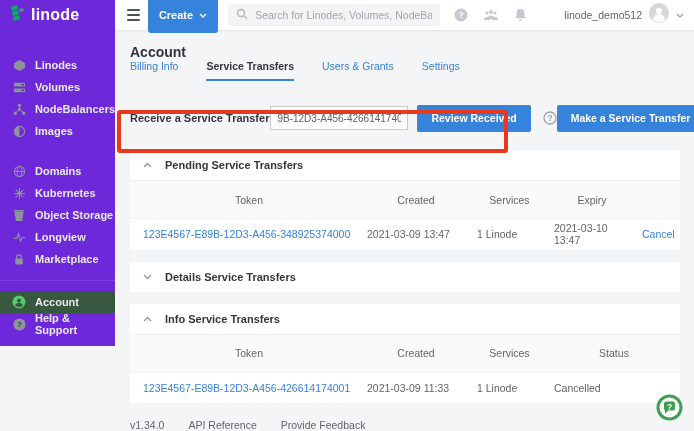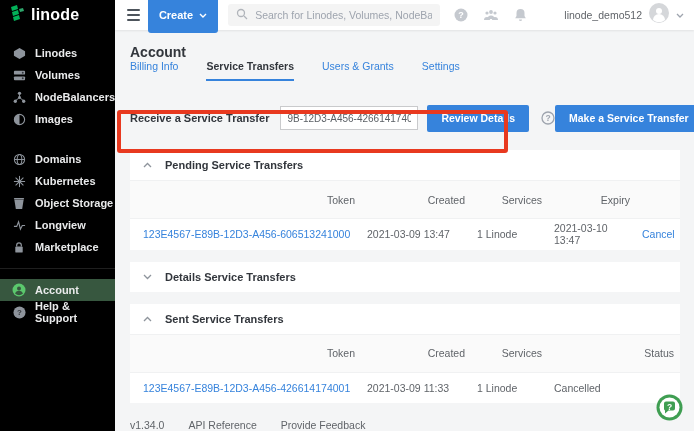--- a/index.html
+++ b/index.html
@@ -6,26 +6,26 @@
   html,body { width:694px; height:431px; }
   body {
     font-family:"Liberation Sans", sans-serif;
     background:#f4f5f6;
     position:relative;
     overflow:hidden;
     color:#32363c;
   }
   
   .sidebar {
-    position:absolute; left:0; top:0; width:115px; height:431px;
-    background:#000000; z-index:3; color:#e9eaeb;
+    position:absolute; left:0; top:0; width:115px; height:346px;
+    background:#6d28d9; z-index:3; color:#e9eaeb;
   }
   .logo-row { height:30px; display:flex; align-items:center; gap:6px; padding-left:10px; }
   .logo-text { color:#fff; font-size:16px; font-weight:700; letter-spacing:.2px; }
-  .nav-group { margin-top:12px; }
+  .nav-group { margin-top:24px; }
   .nav-item {
     height:22px; display:flex; align-items:center; gap:9px;
     padding-left:12px; font-size:11px; font-weight:600; cursor:pointer;
   }
   .nav-item .nicon { width:14px; height:14px; display:flex; align-items:center; justify-content:center; flex:0 0 14px; }
   .nav-item.active { background:#37573f; }
   .nav-divider { height:1px; background:rgba(255,255,255,0.12); margin:10px 0 10px 0; }
   
   .topbar {
     position:absolute; left:115px; top:0; right:0; height:30px;
@@ -56,21 +56,21 @@
   .userchip { display:flex; align-items:center; gap:7px; margin-left:14px; cursor:pointer; }
   .username { font-size:10.5px; color:#606469;margin-left:23px; }
   
   .main { position:absolute; left:115px; top:30px; right:0; bottom:0; padding:0 14px 0 15px; }
   .page-title { margin-top:14px; font-size:14px; font-weight:700; color:#32363c; }
   .tabs { display:flex; gap:28px; font-size:10.5px; }
   .tab { color:#3683dc; padding-bottom:7px; cursor:pointer; }
   .tab.active { color:#32363c; font-weight:700; border-bottom:2px solid #3683dc; }
   
   .transfer-row { margin-top:17px; height:40px; display:flex; align-items:center; }
-  .transfer-label { font-size:11px; font-weight:700; color:#32363c; margin-right:11px; white-space:nowrap; }
+  .transfer-label { font-size:11px; font-weight:700; color:#32363c; margin-right:1px; white-space:nowrap; }
   .token-input {
     width:138px; height:24px; border:1px solid #c9cacc; border-radius:0;
     padding:0 6px; font-size:10px; color:#5a5f64; background:#fff;
     font-family:"Liberation Sans", sans-serif; outline:none;
   }
   .btn-blue {
     background:#3683dc; color:#fff; border:none; border-radius:2px;
     height:27px; padding:0 14px; font-size:10.5px; font-weight:700; cursor:pointer;
     font-family:"Liberation Sans", sans-serif; white-space:nowrap;
   }
@@ -83,21 +83,21 @@
     border:4px solid #e8391f; border-radius:3px; z-index:6; pointer-events:none;
   }
   
   .panel { background:#fff; margin-top:12px; }
   .panel:first-of-type { margin-top:12px; }
   .panel-head { display:flex; align-items:center; gap:13px; padding:9px 13px; cursor:pointer; }
   .panel-title { font-size:11px; font-weight:700; color:#32363c; }
   table { width:100%; border-collapse:collapse; font-size:10.5px; table-layout:fixed; }
   thead tr { background:#fafafa; }
   th {
-    text-align:right; font-weight:400; color:#606469; height:38px;
+    text-align:center; font-weight:400; color:#606469; height:38px;
     border-top:1px solid #f0f1f2; padding:0 6px;
   }
   td { height:31px; border-top:1px solid #f0f1f2; padding:0 6px; color:#606469; }
   th:first-child, td:first-child { padding-left:13px; }
   .col-token { width:42%; } .col-created { width:20%; } .col-services { width:14%; }
   .col-expiry { width:16%; } .col-action { width:8%; } .col-status { width:24%; }
   a.blue-link { color:#3683dc; text-decoration:none; cursor:pointer; }
   td.right, th.right { text-align:center; padding-right:13px; }
   
   .footer { margin-top:16px; display:flex; align-items:flex-start; gap:24px; font-size:10.5px; color:#606469; }
@@ -321,21 +321,21 @@
   <div class="tabs">
     <div class="tab">Billing Info</div>
     <div class="tab active">Service Transfers</div>
     <div class="tab">Users &amp; Grants</div>
     <div class="tab">Settings</div>
   </div>
 
   <div class="transfer-row">
     <span class="transfer-label">Receive a Service Transfer</span>
     <input class="token-input" type="text" value="9B-12D3-A456-426614174000" style="">
-    <button class="btn-blue review-btn">Review Details</button>
+    <button class="btn-blue review-btn">Review Received</button>
     <span class="qmark">
       <svg width="14" height="14" viewBox="0 0 14 14">
           <circle cx="7" cy="7" r="6" fill="none" stroke="#9ea4ae" stroke-width="1.3"></circle>
           <text x="7" y="10" font-size="8.5" font-weight="bold" fill="#9ea4ae" text-anchor="middle" font-family="Liberation Sans, sans-serif">?</text>
         </svg>
     </span>
     <span class="spacer"></span>
     <button class="btn-blue">Make a Service Transfer</button>
   </div>
 
@@ -351,21 +351,21 @@
         <tr>
           <th class="col-token">Token</th>
           <th class="col-created">Created</th>
           <th class="col-services">Services</th>
           <th class="col-expiry">Expiry</th>
           <th class="col-action"></th>
         </tr>
       </thead>
       <tbody>
         <tr>
-          <td><a class="blue-link">123E4567-E89B-12D3-A456-606513241000</a></td>
+          <td><a class="blue-link">123E4567-E89B-12D3-A456-348925374000</a></td>
           <td>2021-03-09 13:47</td>
           <td>1 Linode</td>
           <td>2021-03-10 13:47</td>
           <td class="right"><a class="blue-link">Cancel</a></td>
         </tr>
       </tbody>
     </table>
   </div>
 
   <div class="panel">
@@ -375,21 +375,21 @@
         </svg>
       <span class="panel-title">Details Service Transfers</span>
     </div>
   </div>
 
   <div class="panel">
     <div class="panel-head">
       <svg width="9" height="6" viewBox="0 0 9 6">
           <path d="M1 5l3.5-3.5L8 5" stroke="#8e949c" stroke-width="1.3" fill="none"></path>
         </svg>
-      <span class="panel-title">Sent Service Transfers</span>
+      <span class="panel-title">Info Service Transfers</span>
     </div>
     <table>
       <thead>
         <tr>
           <th class="col-token">Token</th>
           <th class="col-created">Created</th>
           <th class="col-services">Services</th>
           <th class="col-status">Status</th>
         </tr>
       </thead>

